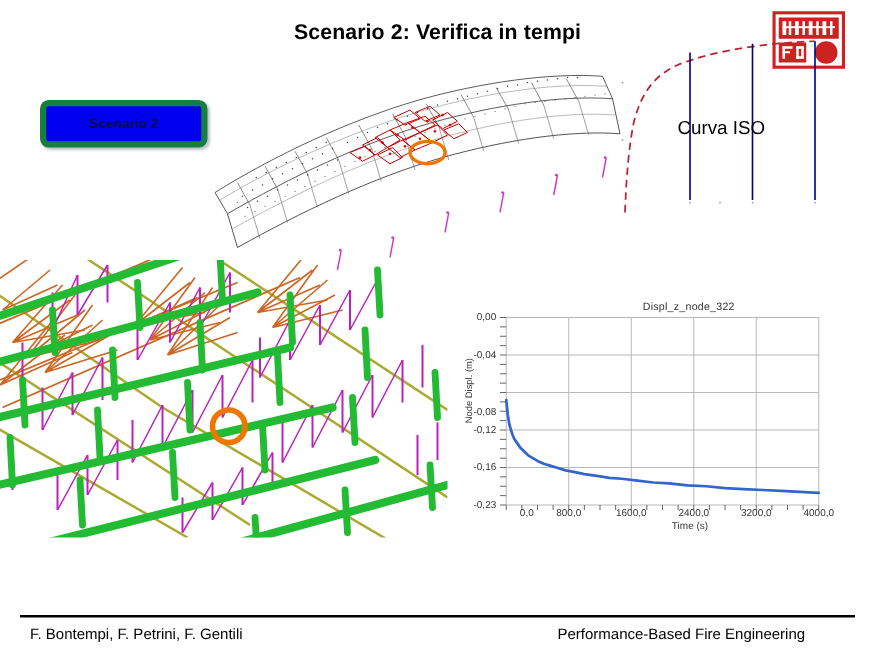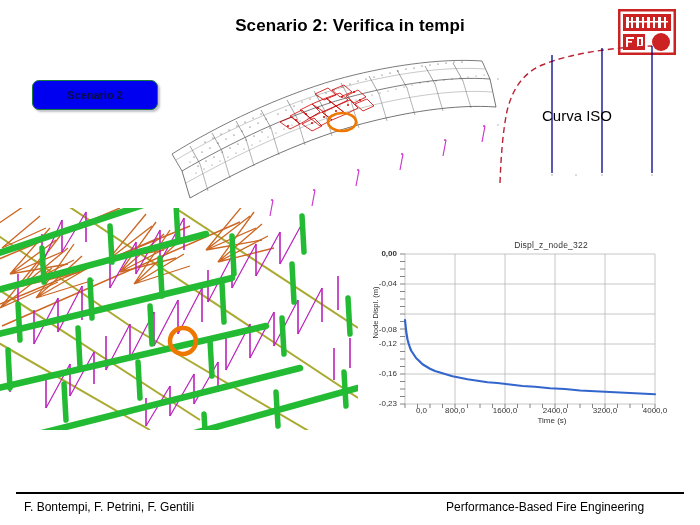--- a/index.html
+++ b/index.html
@@ -46,21 +46,21 @@
   }
 
   
   #scenario-button {
     position: absolute;
     left: 32px;
     top: 80px;
     width: 124px;
     height: 28px;
     background: #0000f0;
-    border: 1px solid #15803d;
+    border: 5px solid #15803d;
     border-radius: 7px;
     box-shadow: 2px 2px 2px rgba(120,120,140,0.45);
     display: flex;
     align-items: center;
     justify-content: center;
     cursor: pointer;
   }
   #scenario-button-label {
     font-size: 11px;
     font-weight: bold;
@@ -74,21 +74,21 @@
     left: 160px;
     top: 38px;
     width: 340px;
     height: 180px;
   }
 
   
   #curva-iso-panel {
     position: absolute;
     left: 490px;
-    top: 35px;
+    top: 22px;
     width: 200px;
     height: 155px;
   }
   #curva-iso-label {
     position: absolute;
     left: 52px;
     top: 72px;
     font-size: 15px;
     color: #000000;
     white-space: nowrap;
@@ -591,21 +591,21 @@
 
       <circle cx="184" cy="343" r="0" fill="none"></circle>
       <circle cx="183" cy="133" r="13" fill="none" stroke="#ee7700" stroke-width="4.5"></circle>
     </svg>
   </div>
 
   <div id="chart-panel">
     <div id="chart-title">Displ_z_node_322</div>
     <div id="chart-ylabel">Node Displ. (m)</div>
     <div id="chart-ytick-wrap">
-        <div class="ytick-label" style="top: 0px; font-weight: bold;">0,00</div>
+        <div class="ytick-label" style="top: 0px;">0,00</div>
         <div class="ytick-label" style="top: 30px;">-0,04</div>
         <div class="ytick-label" style="top: 76px;">-0,08</div>
         <div class="ytick-label" style="top: 90px;">-0,12</div>
         <div class="ytick-label" style="top: 120px;">-0,16</div>
         <div class="ytick-label" style="top: 150px;">-0,23</div>
       </div>
     <div id="chart-plot"><svg width="250" height="150" viewBox="0 0 250 150" style="overflow: visible;">
           <g stroke="#b8b8b8" stroke-width="0.8">
             <line x1="0" x2="250" y1="0" y2="0"></line>
             <line x1="0" x2="250" y1="30.000000000000014" y2="30.000000000000014"></line>

